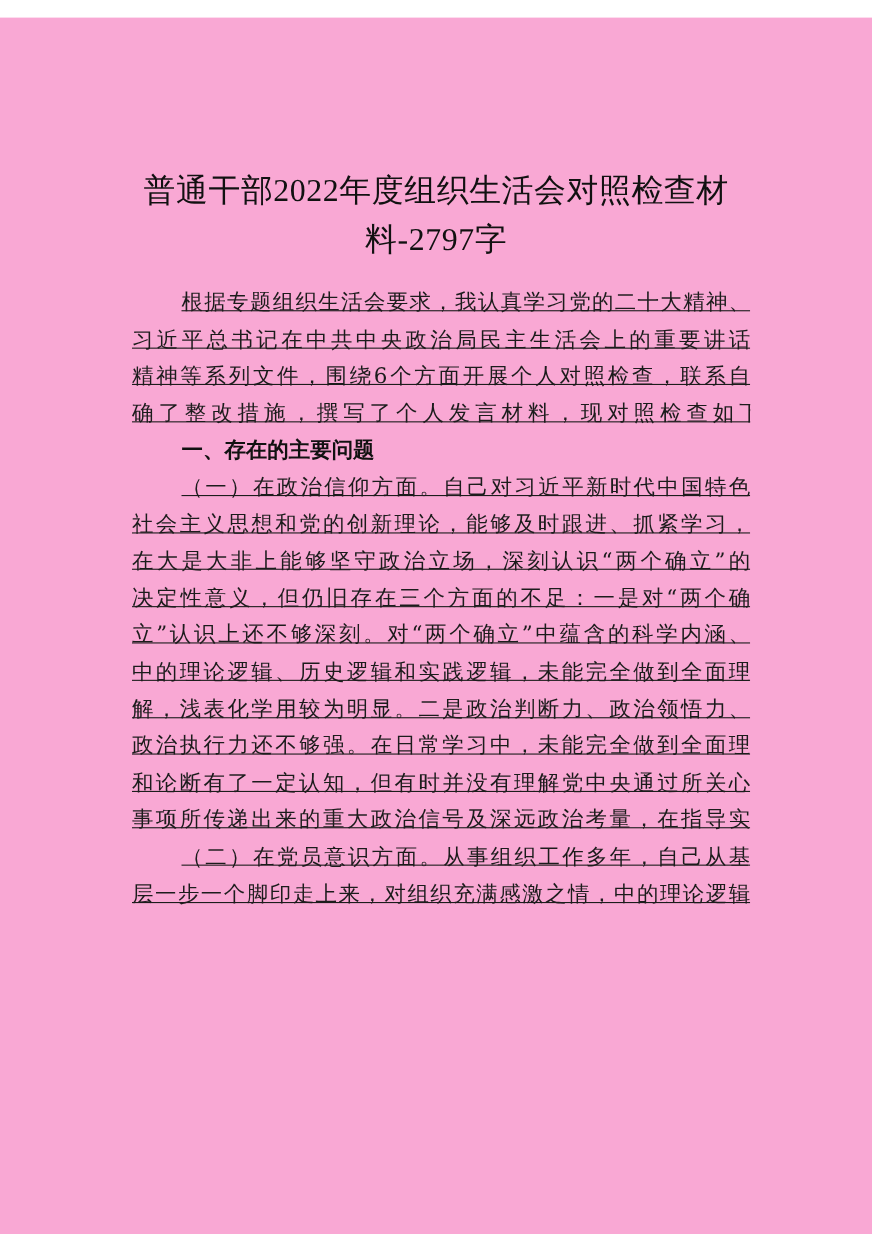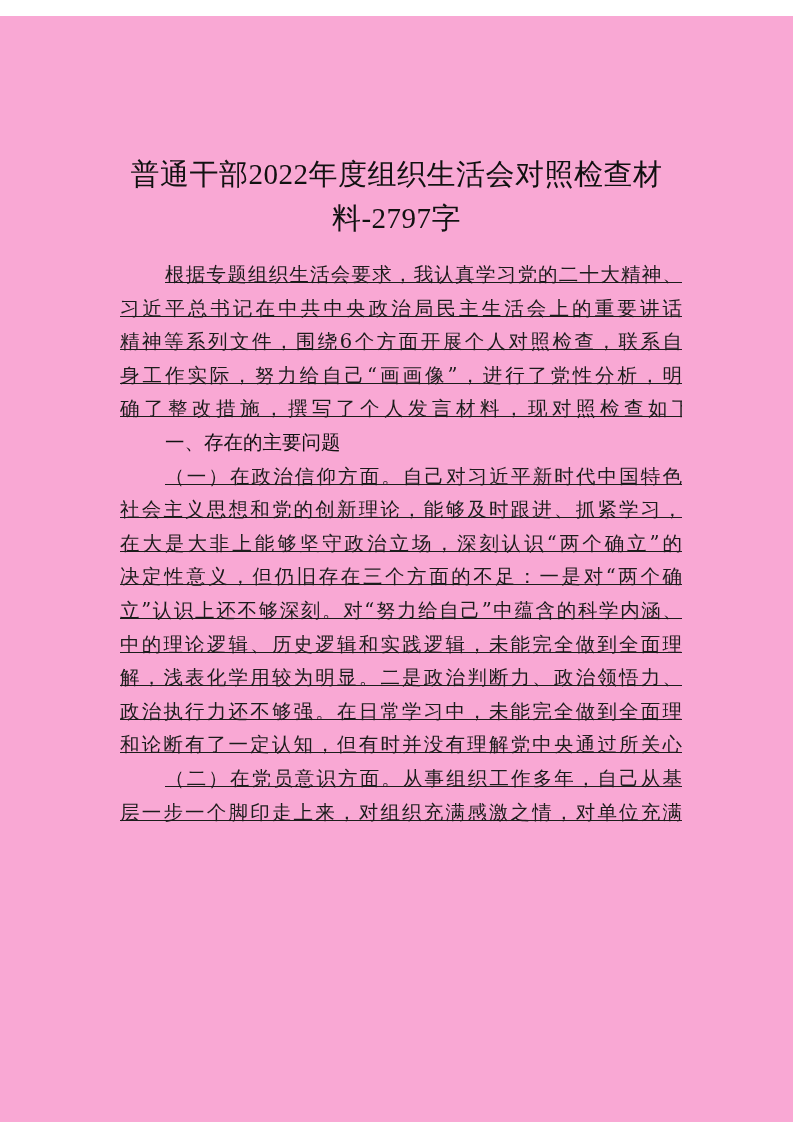--- a/index.html
+++ b/index.html
@@ -53,21 +53,21 @@
       color: #1c1c1c;
       text-decoration: underline;
     }
     .line.last { text-align-last: left; letter-spacing: 4.5px; }
     .line.indent { padding-left: 45px; box-sizing: border-box; }
     .heading {
       display: block;
       height: 33.6px;
       line-height: 33.6px;
       font-size: 19.5px;
-      font-weight: normal;
+      font-weight: bold;
       padding-left: 45px;
       font-family: "DejaVu Sans", "Liberation Sans", sans-serif;
       color: #111;
       white-space: nowrap;
     }
     .para { display: block; }
   </style>
 </head>
 <body>
 
@@ -77,37 +77,37 @@
     <span class="tline">普通干部2022年度组织生活会对照检查材</span>
     <span class="tline">料-2797字</span>
   </div>
 
   <div class="body">
 
     <div class="para">
       <span class="line indent">根据专题组织生活会要求，我认真学习党的二十大精神、</span>
       <span class="line">习近平总书记在中共中央政治局民主生活会上的重要讲话</span>
       <span class="line">精神等系列文件，围绕6个方面开展个人对照检查，联系自</span>
-      <span class="line">身工作实际，努力给自己“画画像”，进行了党性分析，明</span>
       <span class="line last">确了整改措施，撰写了个人发言材料，现对照检查如下。</span>
     </div>
 
     <div class="heading">一、存在的主要问题</div>
 
     <div class="para">
       <span class="line indent">（一）在政治信仰方面。自己对习近平新时代中国特色</span>
       <span class="line">社会主义思想和党的创新理论，能够及时跟进、抓紧学习，</span>
       <span class="line">在大是大非上能够坚守政治立场，深刻认识“两个确立”的</span>
       <span class="line">决定性意义，但仍旧存在三个方面的不足：一是对“两个确</span>
-      <span class="line">立”认识上还不够深刻。对“努力给自己”中蕴含的科学内涵、</span>
+      <span class="line">立”认识上还不够深刻。对“两个确立”中蕴含的科学内涵、</span>
       <span class="line">中的理论逻辑、历史逻辑和实践逻辑，未能完全做到全面理</span>
       <span class="line">解，浅表化学用较为明显。二是政治判断力、政治领悟力、</span>
       <span class="line">政治执行力还不够强。在日常学习中，未能完全做到全面理</span>
       <span class="line">和论断有了一定认知，但有时并没有理解党中央通过所关心</span>
+      <span class="line">事项所传递出来的重大政治信号及深远政治考量，在指导实</span>
     </div>
 
     <div class="para">
       <span class="line indent">（二）在党员意识方面。从事组织工作多年，自己从基</span>
-      <span class="line">层一步一个脚印走上来，对组织充满感激之情，对单位充满</span>
+      <span class="line">层一步一个脚印走上来，对组织充满感激之情，中的理论逻辑</span>
     </div>
 
   </div>
 </div>
 
 </body></html>

